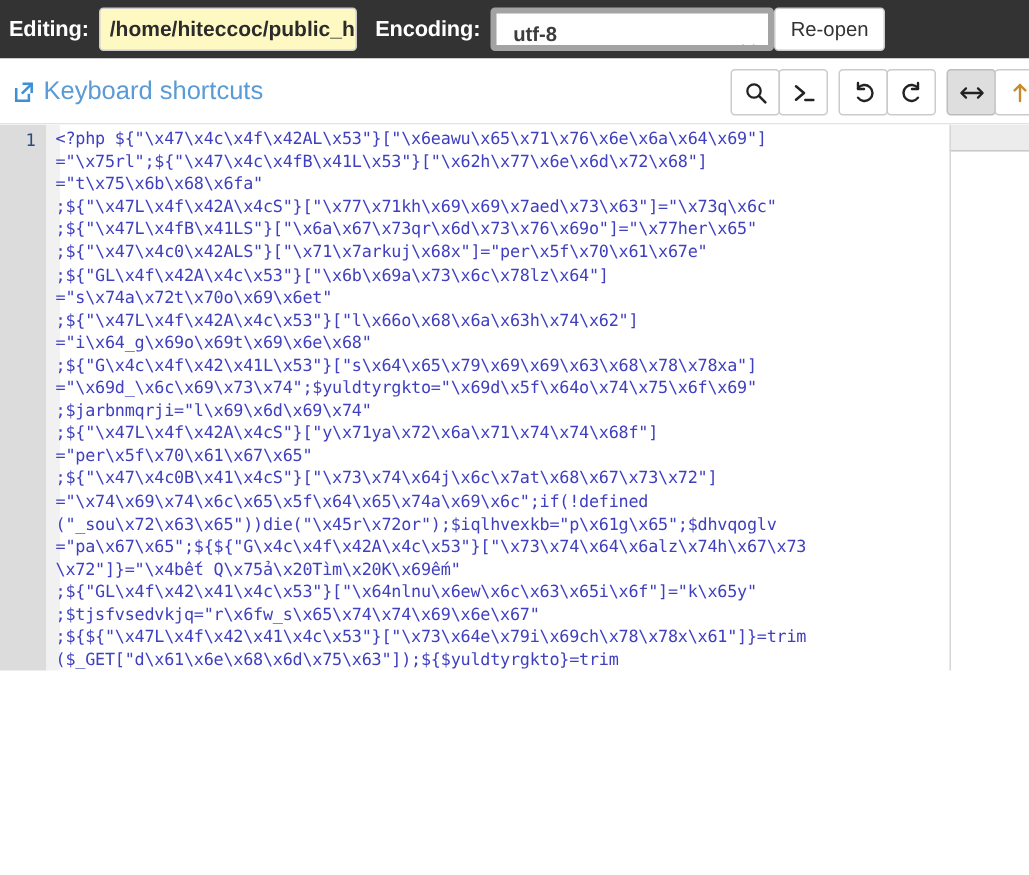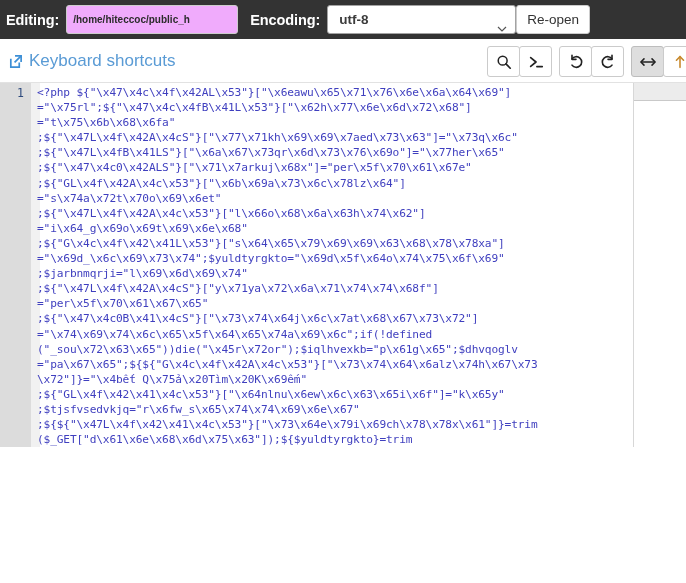--- a/index.html
+++ b/index.html
@@ -27,39 +27,39 @@
   }
   .topbar .lbl {
     color: #ffffff;
     font-size: 14.5px;
     font-weight: bold;
     margin-right: 7px;
     letter-spacing: -0.1px;
   }
   .path-field {
     width: 172px; height: 29px;
-    background: #f0abfc;
+    background: #fef9c3;
     border: 1px solid #cccccc;
     border-radius: 3px;
     color: #2b2b2b;
-    font-size: 10px;
+    font-size: 14px;
     font-weight: bold;
     padding: 0 6px;
     line-height: 27px;
     overflow: hidden;
     text-overflow: clip;
     white-space: nowrap;
     font-family: "Liberation Sans", sans-serif;
   }
   .enc-label { margin-left: 12px; }
   .enc-select {
     position: relative;
     width: 189px; height: 29px;
     background: #ffffff;
-    border: 1px solid #a3a3a3;
+    border: 4px solid #a3a3a3;
     border-radius: 3px;
     color: #3c3c3c;
     font-size: 13.5px;
     font-weight: bold;
     padding: 0 20px 0 11px;
     line-height: 27px;
     overflow: hidden;
     white-space: nowrap;
   }
   .enc-select .caret {

